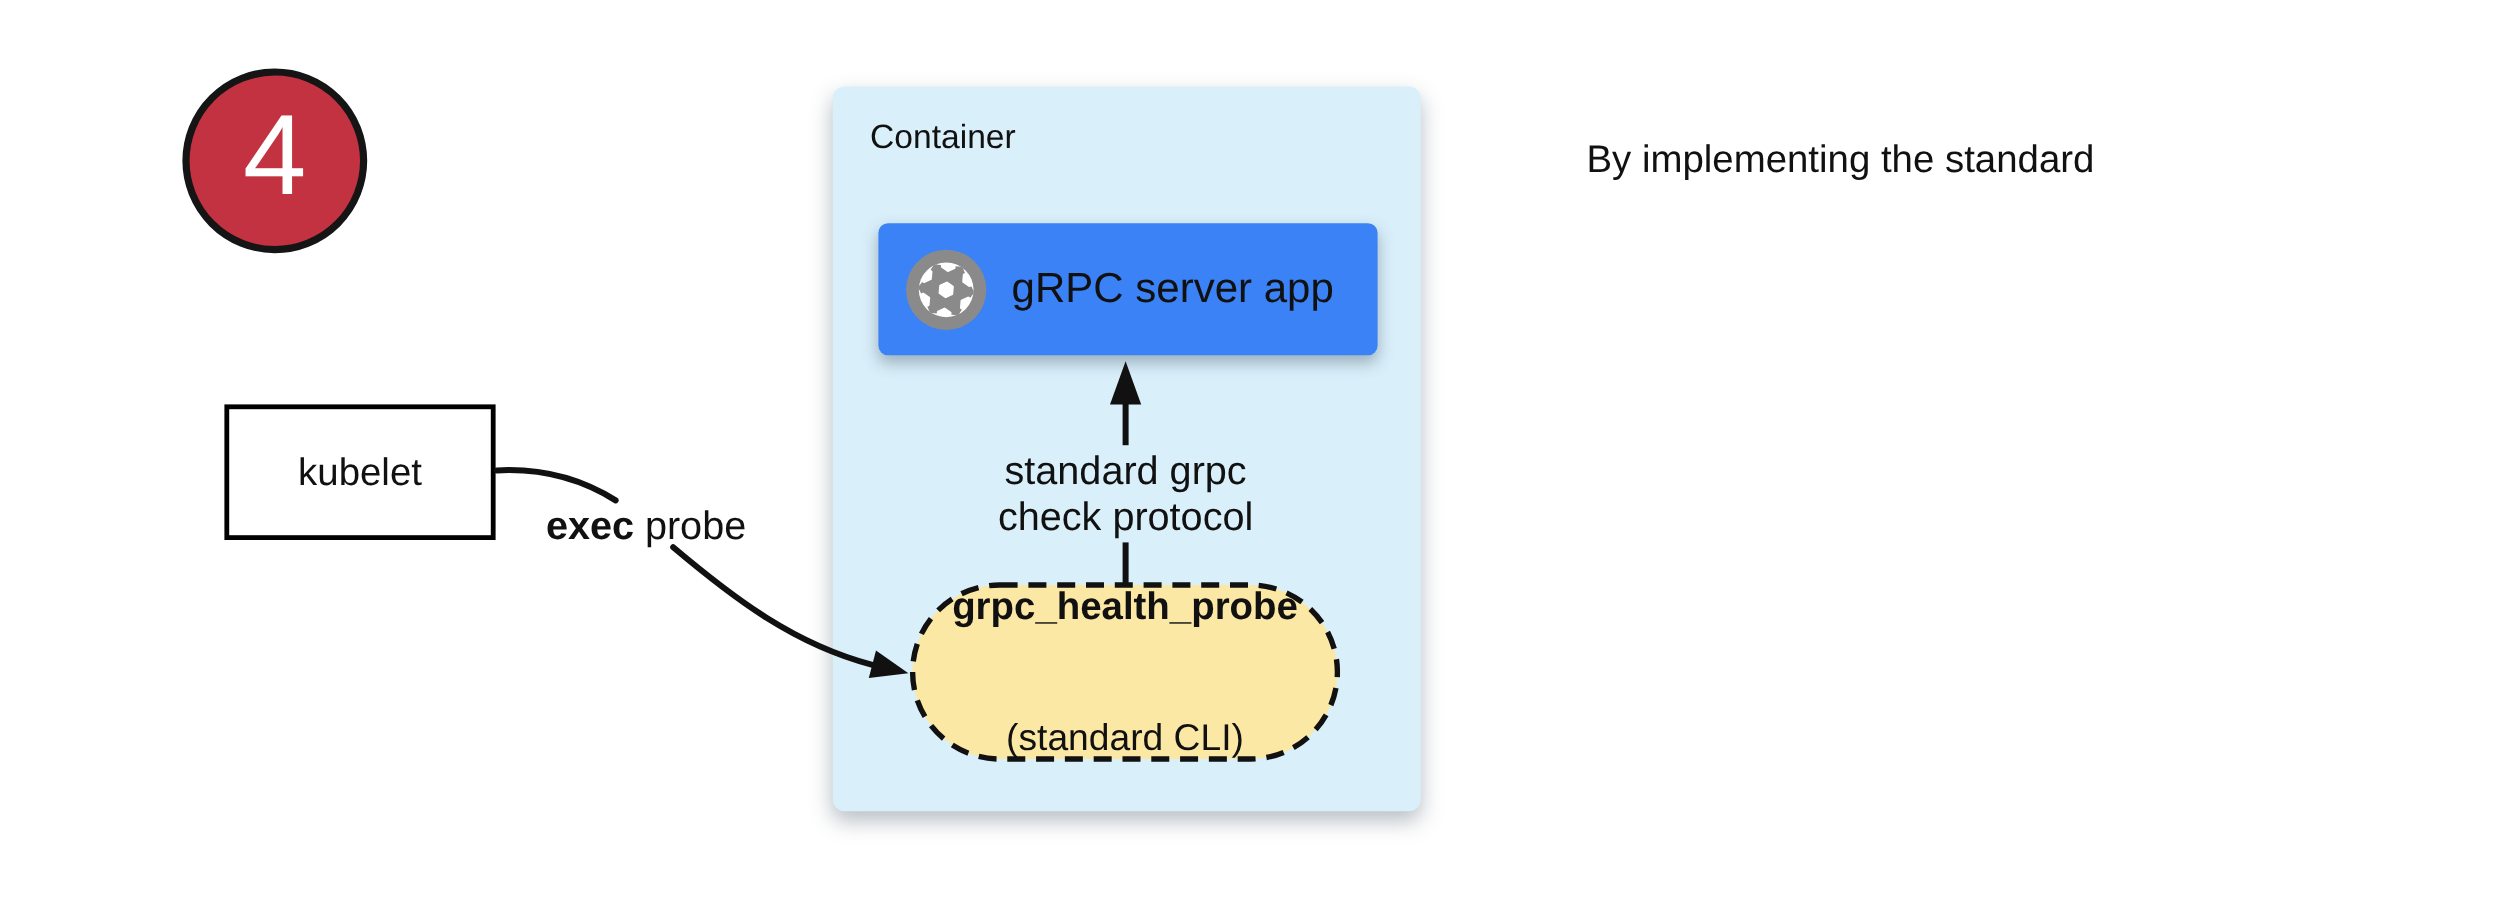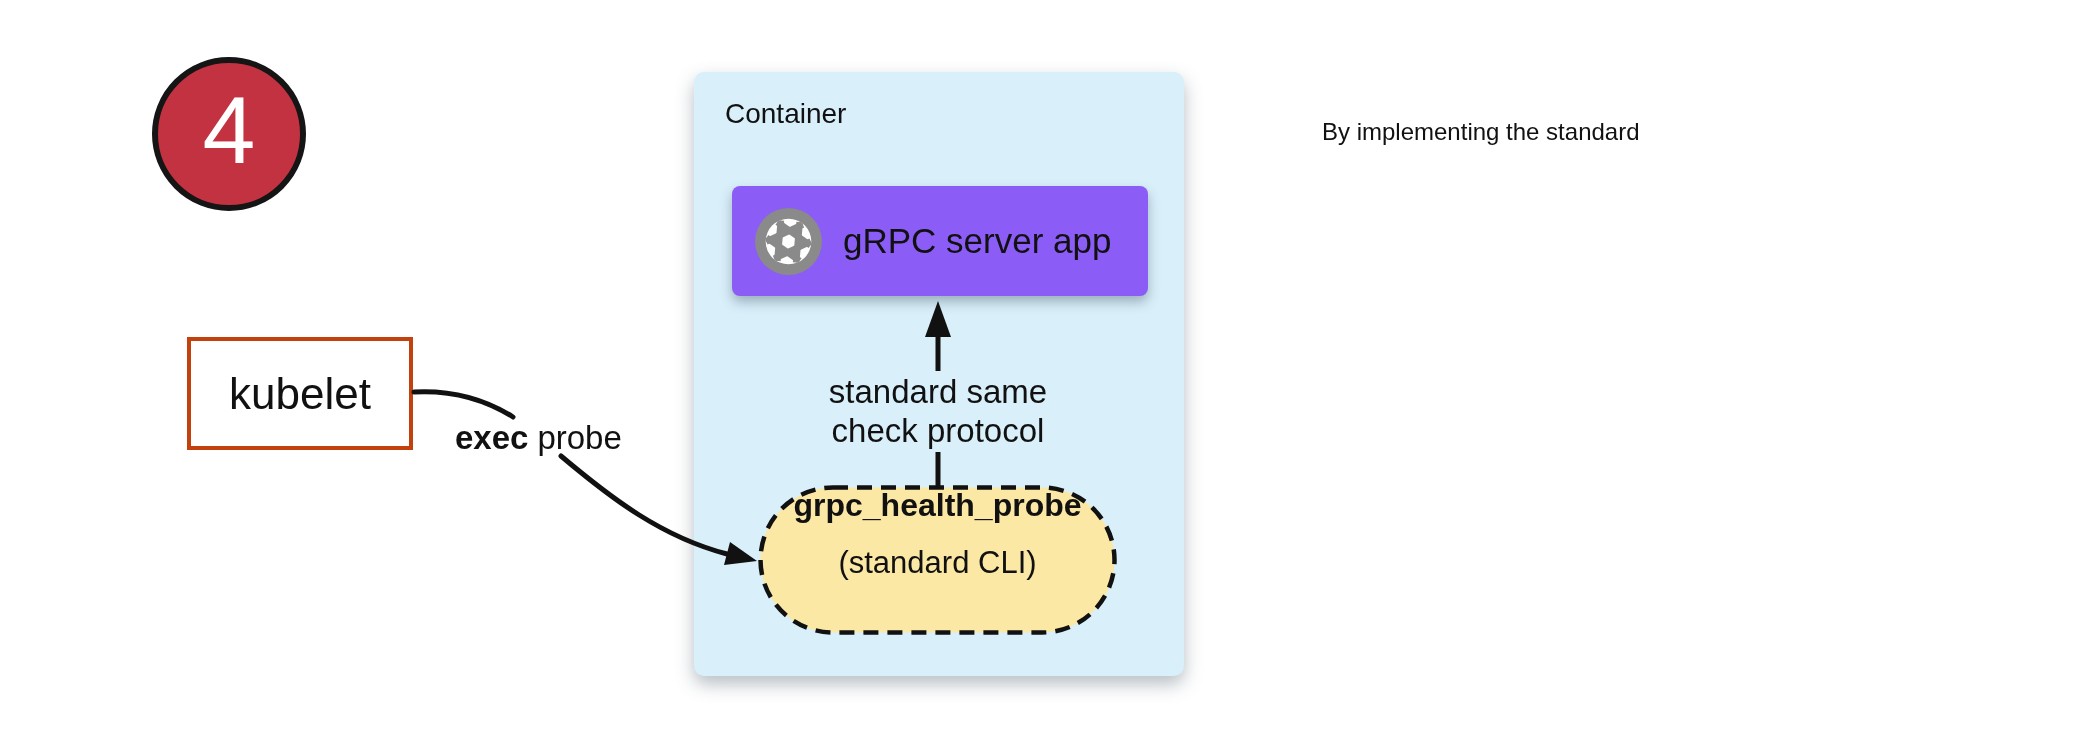--- a/index.html
+++ b/index.html
@@ -33,23 +33,23 @@
     line-height: 1;
     padding-bottom: 8px;
   }
 
   
   .kubelet-box {
     position: absolute;
     left: 187px; top: 337px;
     width: 218px; height: 105px;
     background: #ffffff;
-    border: 4px solid #c2410c;
+    border: 4px solid #000000;
     display: flex; align-items: center; justify-content: center;
-    font-size: 44px;
+    font-size: 32px;
   }
 
   
   .exec-label {
     position: absolute;
     left: 455px; top: 419px;
     font-size: 33px;
     white-space: nowrap;
   }
   .exec-label .b { font-weight: bold; }
@@ -68,21 +68,21 @@
     position: absolute;
     left: 31px; top: 26px;
     font-size: 28px;
   }
 
   
   .server-box {
     position: absolute;
     left: 38px; top: 114px;
     width: 416px; height: 110px;
-    background: #8b5cf6;
+    background: #3b82f6;
     border-radius: 8px;
     box-shadow: 0 6px 12px rgba(80,100,115,0.45);
     display: flex; align-items: center;
   }
   .server-box .icon-wrap {
     width: 73px; height: 73px;
     margin-left: 20px;
     flex: 0 0 auto;
   }
   .server-box .label {
@@ -104,32 +104,32 @@
   .probe-pill {
     position: absolute;
     left: 64px; top: 413px;
     width: 359px; height: 150px;
   }
   .probe-pill svg { position: absolute; left: 0; top: 0; }
   .probe-pill .pill-text {
     position: absolute; left: 0; top: 0;
     width: 100%; height: 100%;
     display: flex; flex-direction: column;
-    align-items: center; justify-content: flex-start;
+    align-items: center; justify-content: space-between;
     line-height: 41px;
   }
   .probe-pill .pill-title { font-size: 32px; font-weight: bold; }
   .probe-pill .pill-sub   { font-size: 31px; margin-top: 16px; }
 
   
   .annotation {
     position: absolute;
     left: 1322px; top: 112px;
     width: 580px;
-    font-size: 24px;
+    font-size: 32px;
     line-height: 40px;
   }
 
   
   .connectors {
     position: absolute;
     left: 0; top: 0;
     pointer-events: none;
   }
 </style>
@@ -168,21 +168,21 @@
             <line x1="14.0" y1="36.0" x2="50.1" y2="19.2"></line>
             <line x1="25.0" y1="16.9" x2="57.7" y2="39.8"></line>
             <line x1="47.0" y1="16.9" x2="43.5" y2="56.7"></line>
           </g>
         </svg>
       </span>
       <span class="label">gRPC server app</span>
     </div>
 
     <div class="protocol-label">
-      <div>standard same</div>
+      <div>standard grpc</div>
       <div>check protocol</div>
     </div>
 
     <div class="probe-pill">
       <svg width="359" height="150" viewBox="0 0 359 150" aria-hidden="true">
         <rect x="2.5" y="2.5" width="354" height="145" rx="72.5" ry="72.5" fill="#fce8a5" stroke="#111" stroke-width="4.5" stroke-dasharray="15 9"></rect>
       </svg>
       <div class="pill-text">
         <div class="pill-title">grpc_health_probe</div>
         <div class="pill-sub">(standard CLI)</div>

